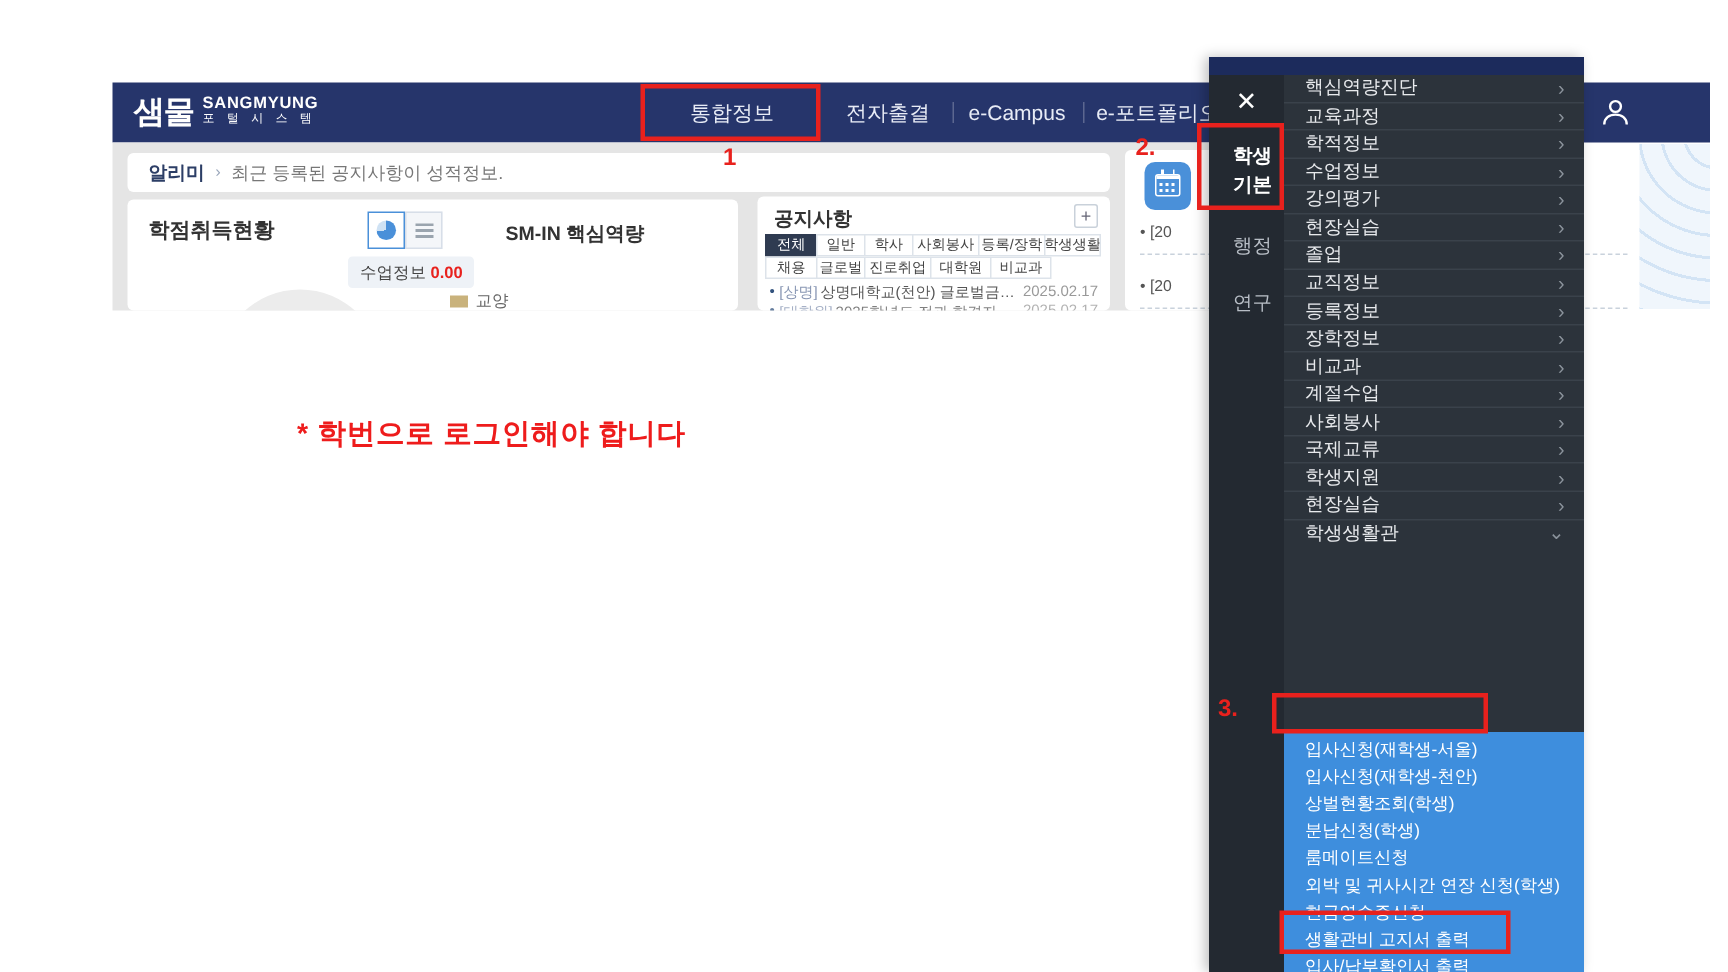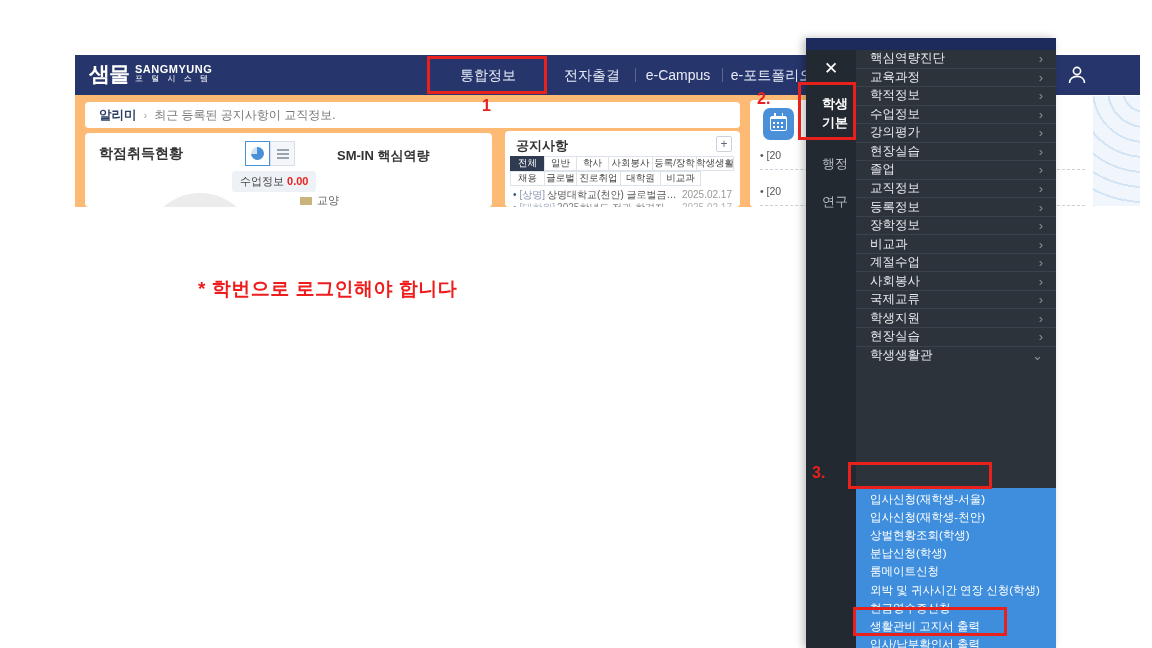--- a/index.html
+++ b/index.html
@@ -14,21 +14,21 @@
   .logo-sym { font-size:21px; font-weight:bold; letter-spacing:-1px; }
   .logo-txt { display:flex; flex-direction:column; line-height:10px; }
   .logo-en { font-size:11px; font-weight:bold; letter-spacing:0.5px; }
   .logo-kr { font-size:8px; letter-spacing:3px; }
   .nav-item { position:absolute; top:0; height:40px; line-height:40px; transform:translateX(-50%);
               color:#e8ecf6; font-size:14px; cursor:pointer; white-space:nowrap; }
   .nav-sep { position:absolute; top:13px; width:1px; height:14px; background:rgba(255,255,255,0.25); }
   .person { position:absolute; left:990px; top:8px; width:24px; height:24px; cursor:pointer; }
 
   
-  .p-body { position:absolute; left:75px; top:95px; width:934px; height:112px; background:#fdba74; }
+  .p-body { position:absolute; left:75px; top:95px; width:934px; height:112px; background:#e5e5e5; }
   .card { position:absolute; background:#fff; border-radius:4px; overflow:hidden; }
   .alert-bar { left:10px; top:7px; width:655px; height:26px; display:flex; align-items:center; padding:0 14px; gap:7px; }
   .alert-title { color:#2c3e66; font-weight:bold; font-size:12.5px; }
   .alert-arr { color:#9aa7bb; font-size:11px; }
   .alert-msg { color:#777; font-size:12px; }
 
   .credits { left:10px; top:38px; width:407px; height:74px; }
   .credits-title { position:absolute; left:14px; top:12px; font-size:14px; font-weight:bold; color:#333; }
   .toggles { position:absolute; left:160px; top:8px; display:flex; }
   .tg { width:25px; height:25px; border:1px solid #d7dee8; background:#f4f6f9; display:flex; align-items:center; justify-content:center; cursor:pointer; }
@@ -132,21 +132,21 @@
         <path d="M4.5 20c0-4.2 3.3-6.6 7.5-6.6s7.5 2.4 7.5 6.6"></path>
       </svg>
     </span>
   </div>
 
   <div class="p-body">
 
     <div class="card alert-bar">
       <span class="alert-title">알리미</span>
       <span class="alert-arr">›</span>
-      <span class="alert-msg">최근 등록된 공지사항이 교직정보.</span>
+      <span class="alert-msg">최근 등록된 공지사항이 성적정보.</span>
     </div>
 
     <div class="card credits">
       <span class="credits-title">학점취득현황</span>
       <div class="toggles">
         <div class="tg active">
             <span class="pie-ico"></span>
           </div>
         <div class="tg">
             <span class="list-ico"></span>

